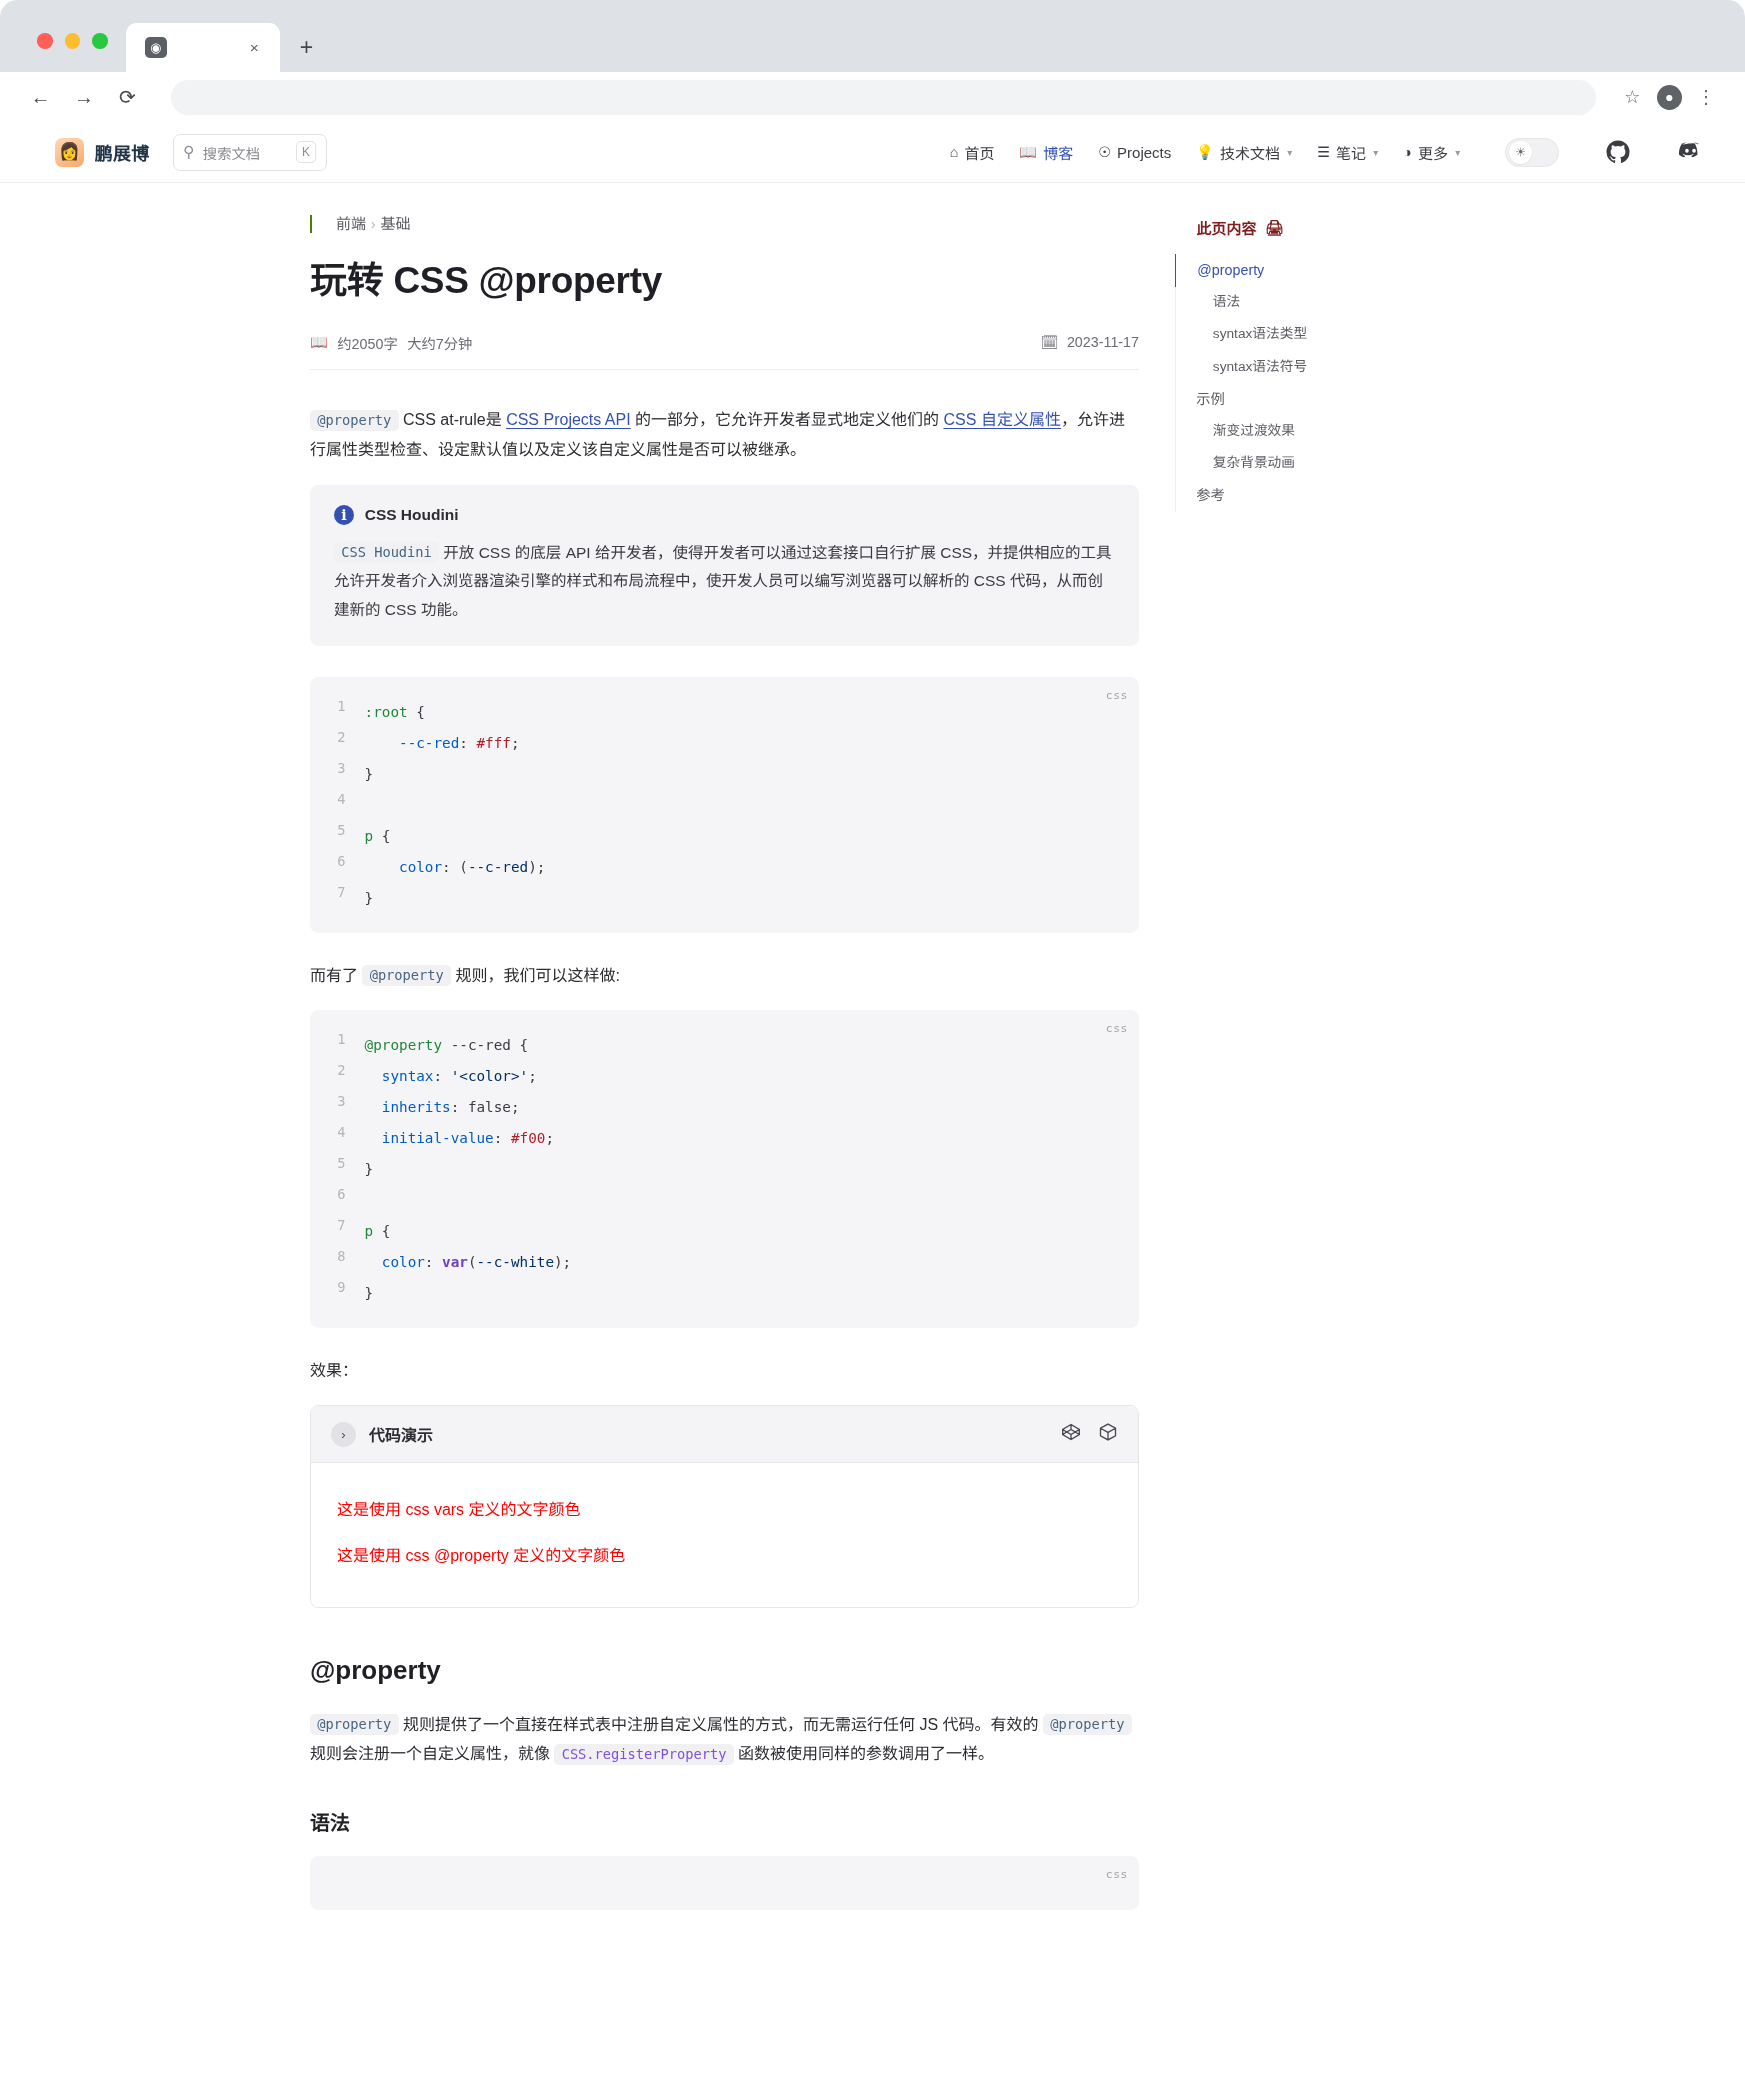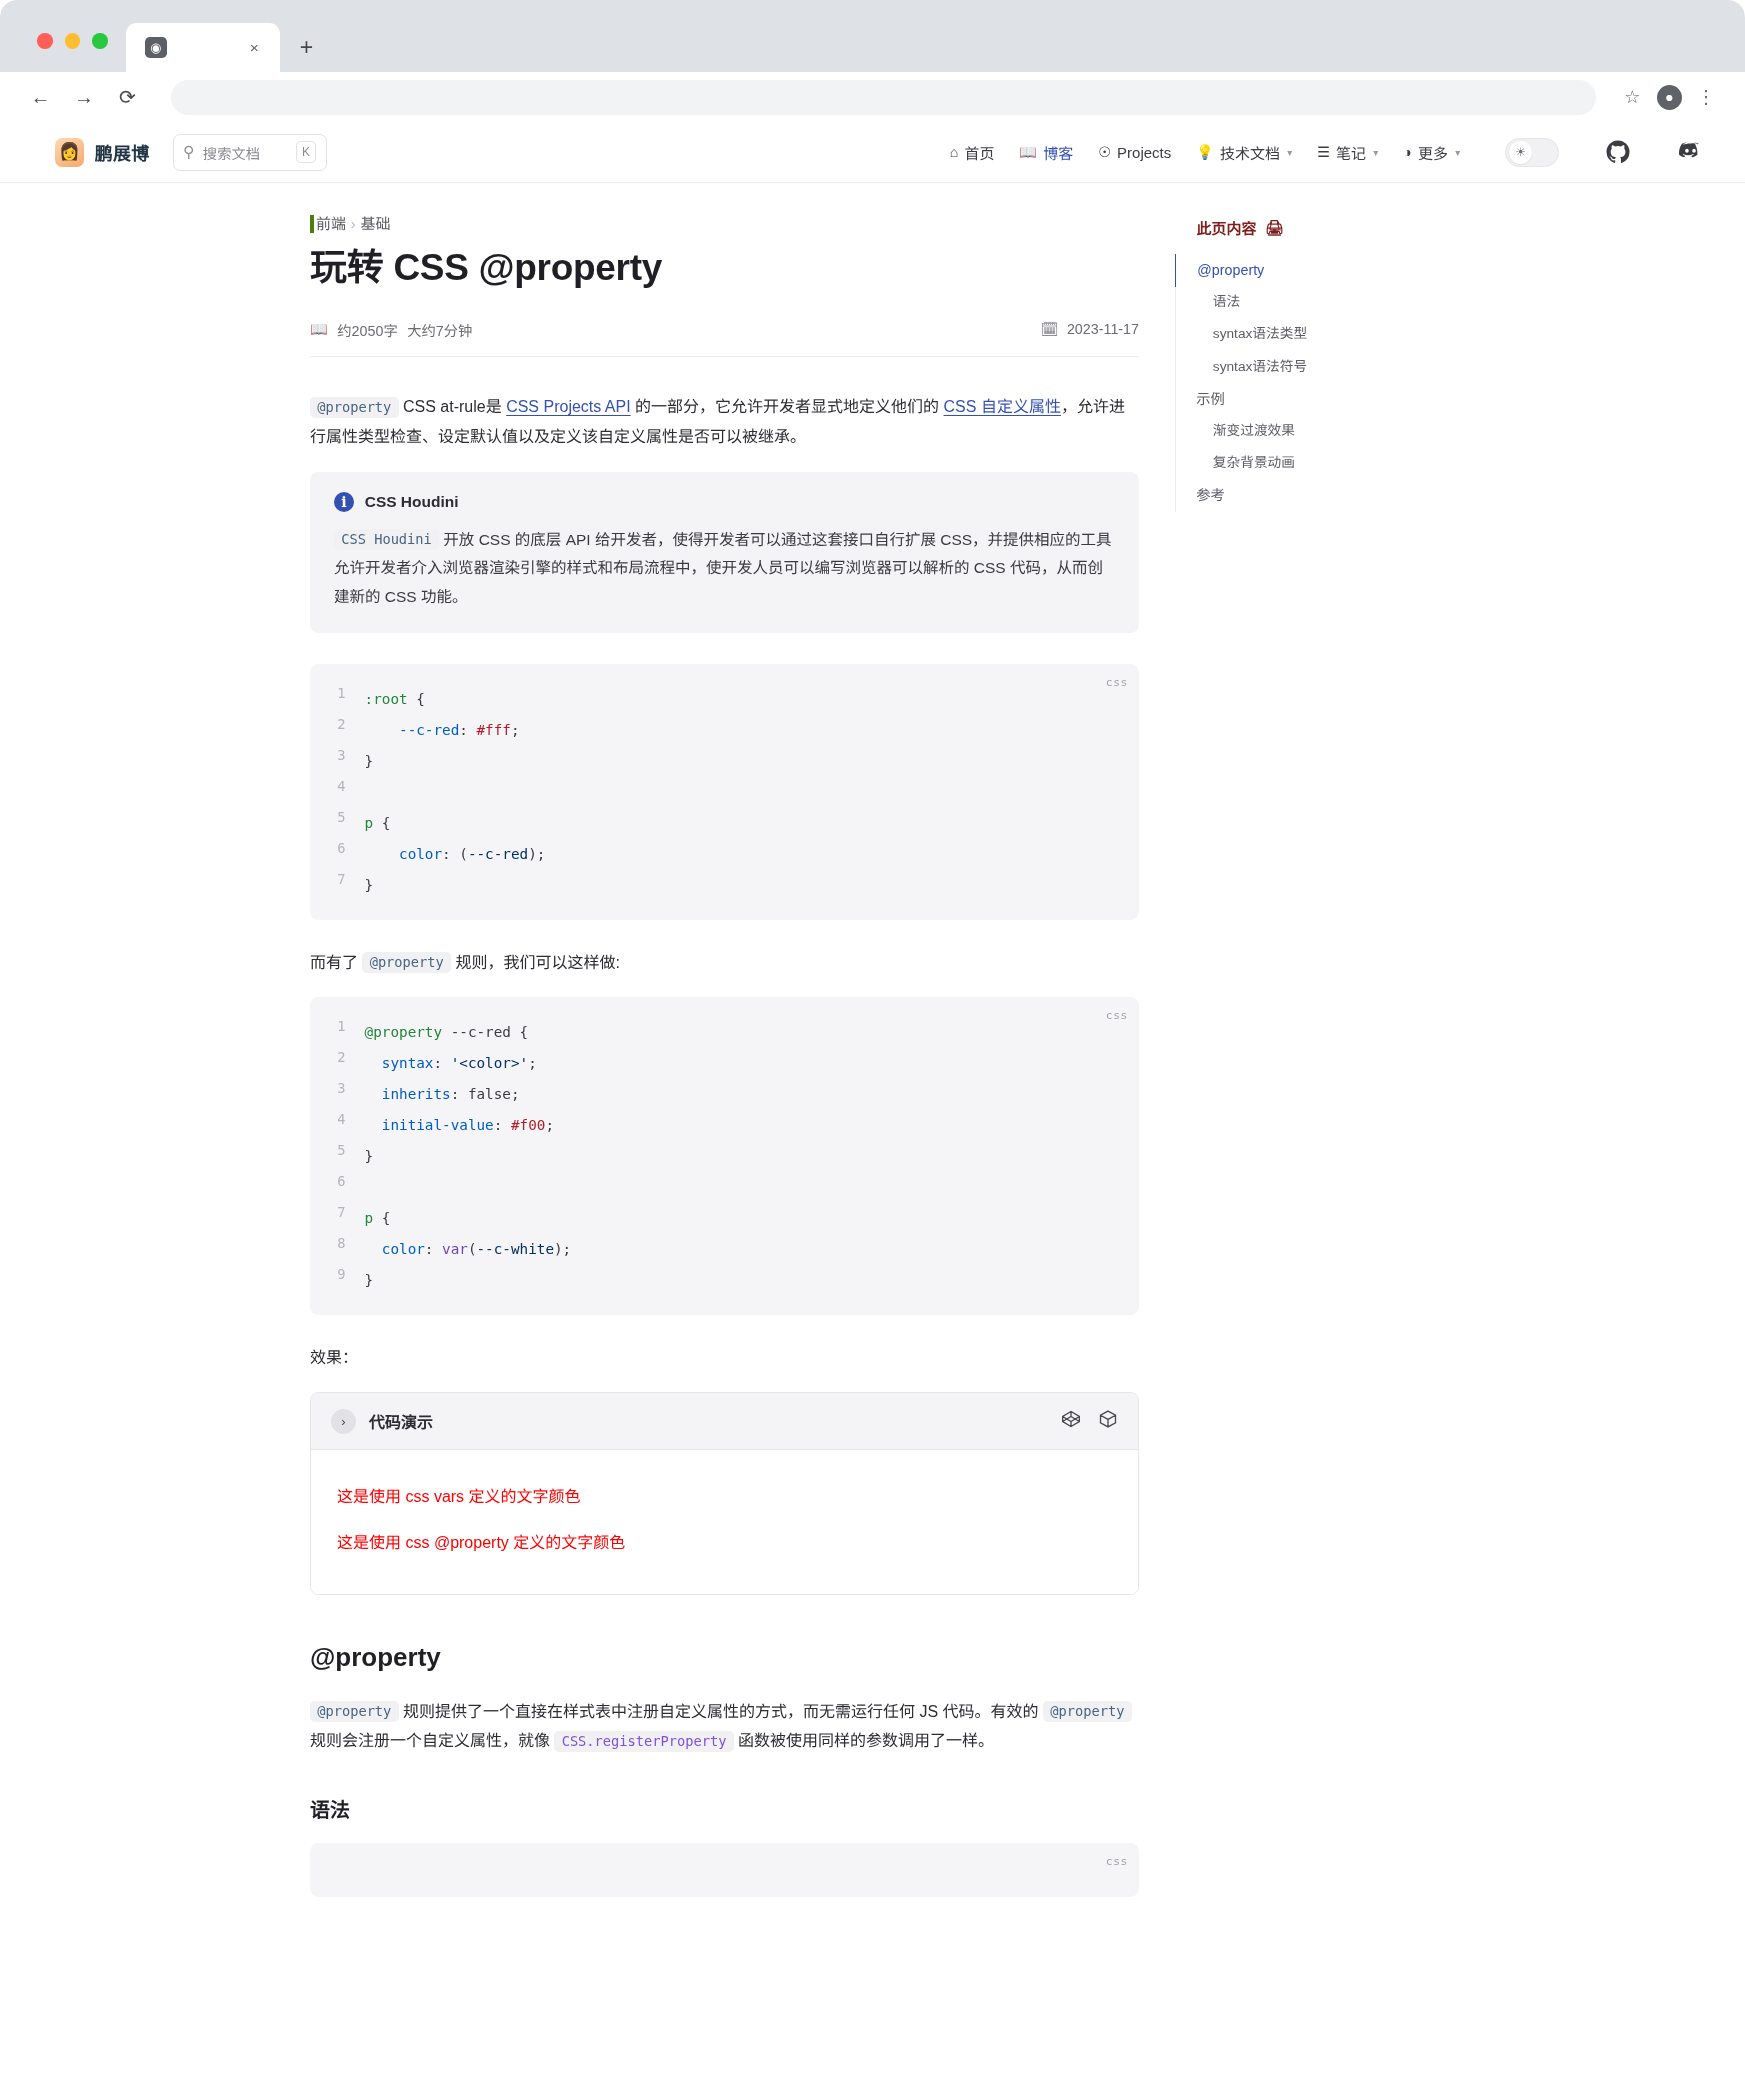--- a/index.html
+++ b/index.html
@@ -173,25 +173,25 @@
     padding-top: 32px;
   }
   .content {
     width: 1145px;
     padding-left: 310px;
     padding-right: 0;
   }
   .doc { width: 829px; }
 
   .breadcrumb {
-    border-left: 4px solid #4d7c0f;
-    padding-left: 2px;
+    border-left: 2px solid #4d7c0f;
+    padding-left: 24px;
     font-size: 15px; color: #5a5a63;
     line-height: 1.2;
-    margin-bottom: 12px;
+    margin-bottom: 25px;
   }
   .breadcrumb .sep { color: #b5b5bb; margin: 0 4.8px; }
 
   h1.title {
     font-size: 37px; line-height: 1.25;
     color: #1f1f25; margin: 0 0 27.4px 0;
     font-weight: 700; letter-spacing: -0.3px;
   }
 
   .meta {
@@ -270,21 +270,21 @@
     white-space: pre;
     padding-left: 3.6px;
   }
   .tok-sel { color: #22863a; }
   .tok-prop { color: #005cc5; }
   .tok-val { color: #032f62; }
   .tok-num { color: #b31d28; }
   .tok-at { color: #22863a; }
   .tok-str { color: #032f62; }
   .tok-plain { color: #3b3b43; }
-  .tok-fn { color: #6f42c1; }
+  .tok-fn { color: #6f42c1; font-weight: bold; }
 
   
   .demo {
     border: 0.6px solid #e6e6e9;
     border-radius: 8.4px;
     margin: 20px 0 38px 0;
     overflow: hidden;
   }
   .demo-head {
     background: #f4f4f6;

